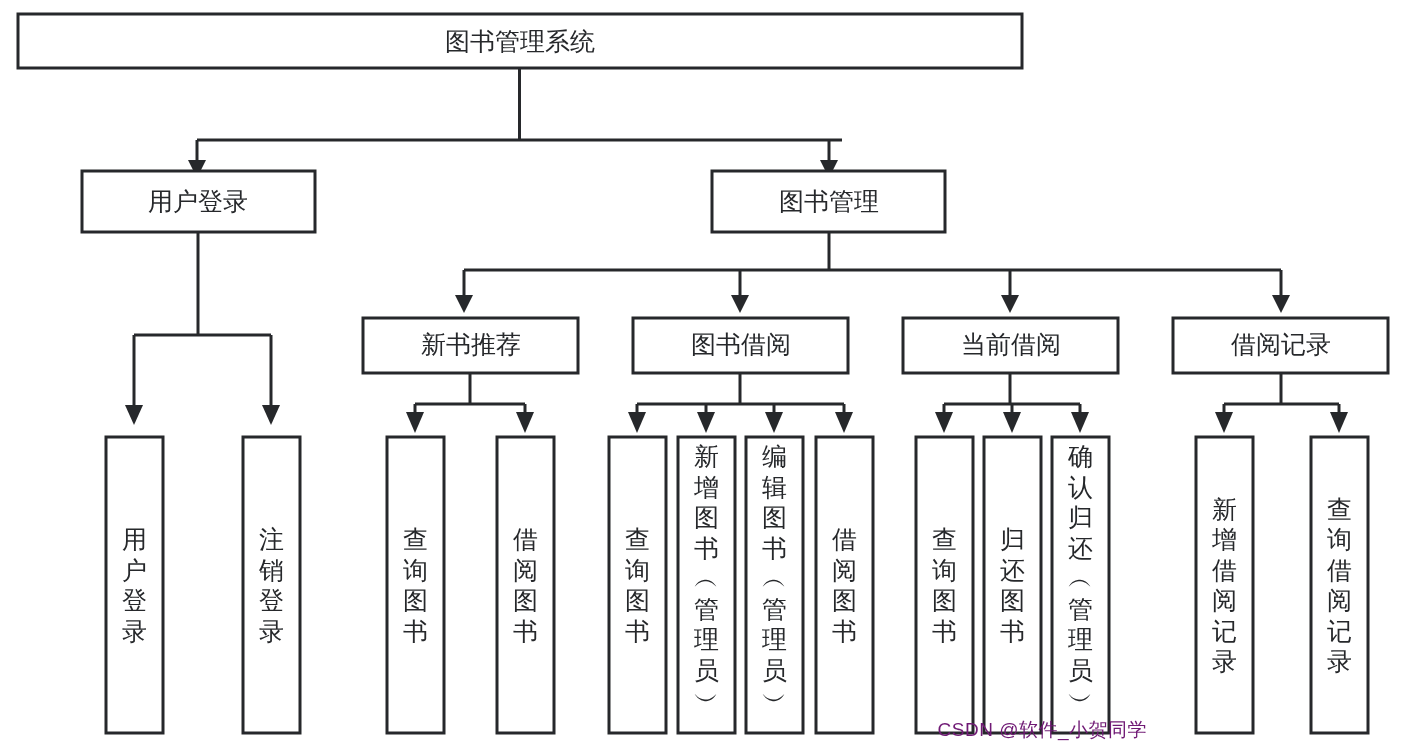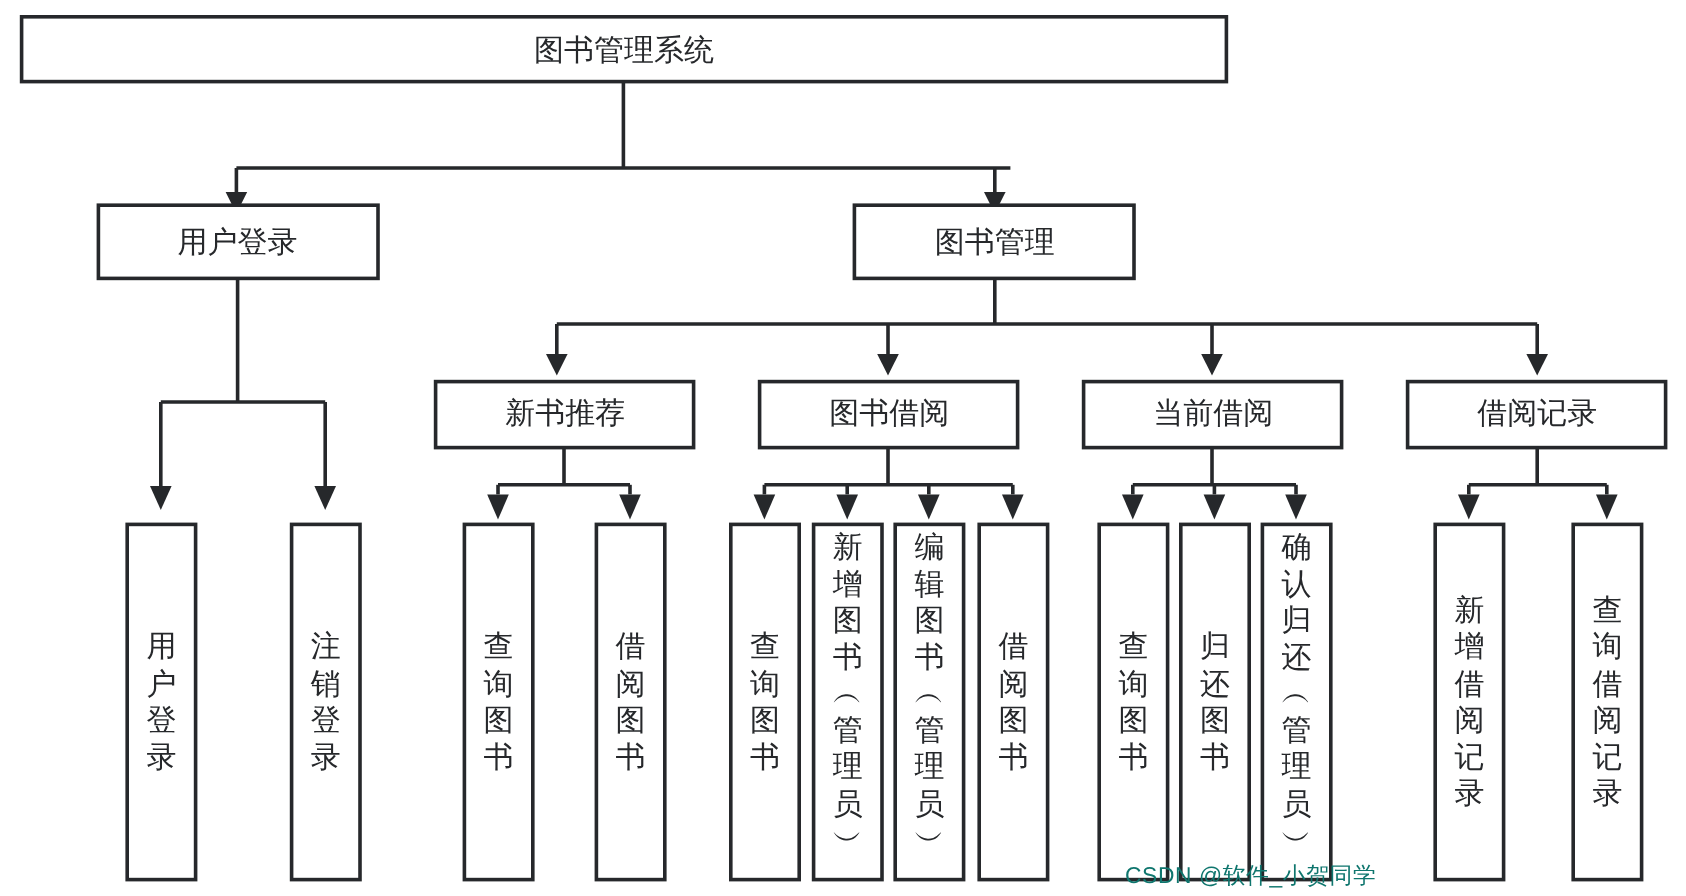--- a/index.html
+++ b/index.html
@@ -72,21 +72,21 @@
   }
   .vlabel span {
     display: block;
   }
   .watermark {
     position: absolute;
     right: 8px;
     bottom: 4px;
     font-family: "Liberation Sans", "DejaVu Sans", sans-serif;
     font-size: 19px;
-    color: #0f766e;
+    color: #701a75;
     letter-spacing: 0.5px;
     user-select: none;
   }
 </style>
 </head>
 <body>
 
 <div id="diagram-root">
 
   <svg id="flow-svg" viewBox="0 0 1405 747">

